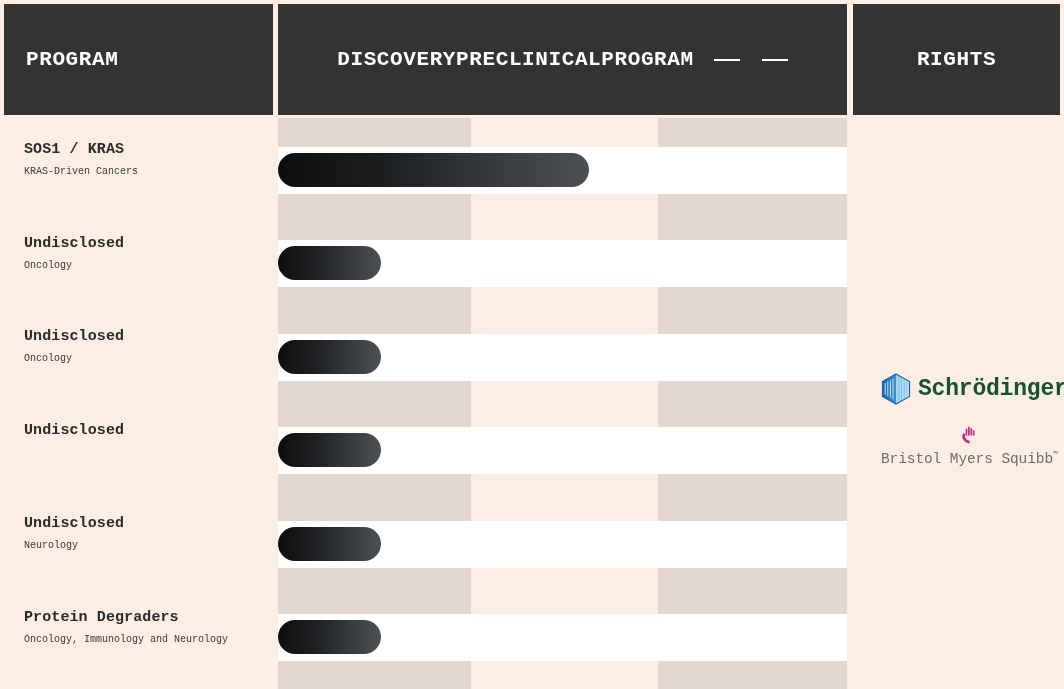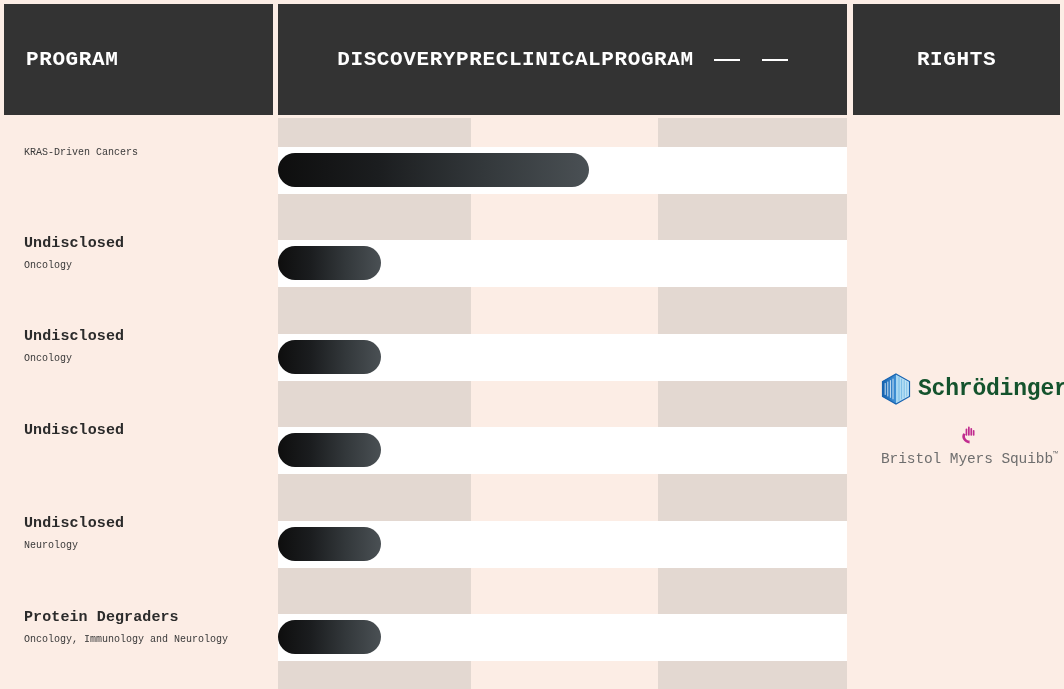--- a/index.html
+++ b/index.html
@@ -223,20 +223,21 @@
   <div class="bar" style="top:153px; width:311px"></div>
   <div class="bar" style="top:246px; width:103px"></div>
   <div class="bar" style="top:340px; width:103px"></div>
   <div class="bar" style="top:433px; width:103px"></div>
   <div class="bar" style="top:527px; width:103px"></div>
   <div class="bar" style="top:620px; width:103px"></div>
 
   <div class="program-col">
 
     <div class="program-item" style="top:22px">
+      <div class="program-name">SOS1 / KRAS</div>
       <div class="program-sub">KRAS-Driven Cancers</div>
     </div>
 
     <div class="program-item" style="top:116px">
       <div class="program-name">Undisclosed</div>
       <div class="program-sub">Oncology</div>
     </div>
 
     <div class="program-item" style="top:209px">
       <div class="program-name">Undisclosed</div>

